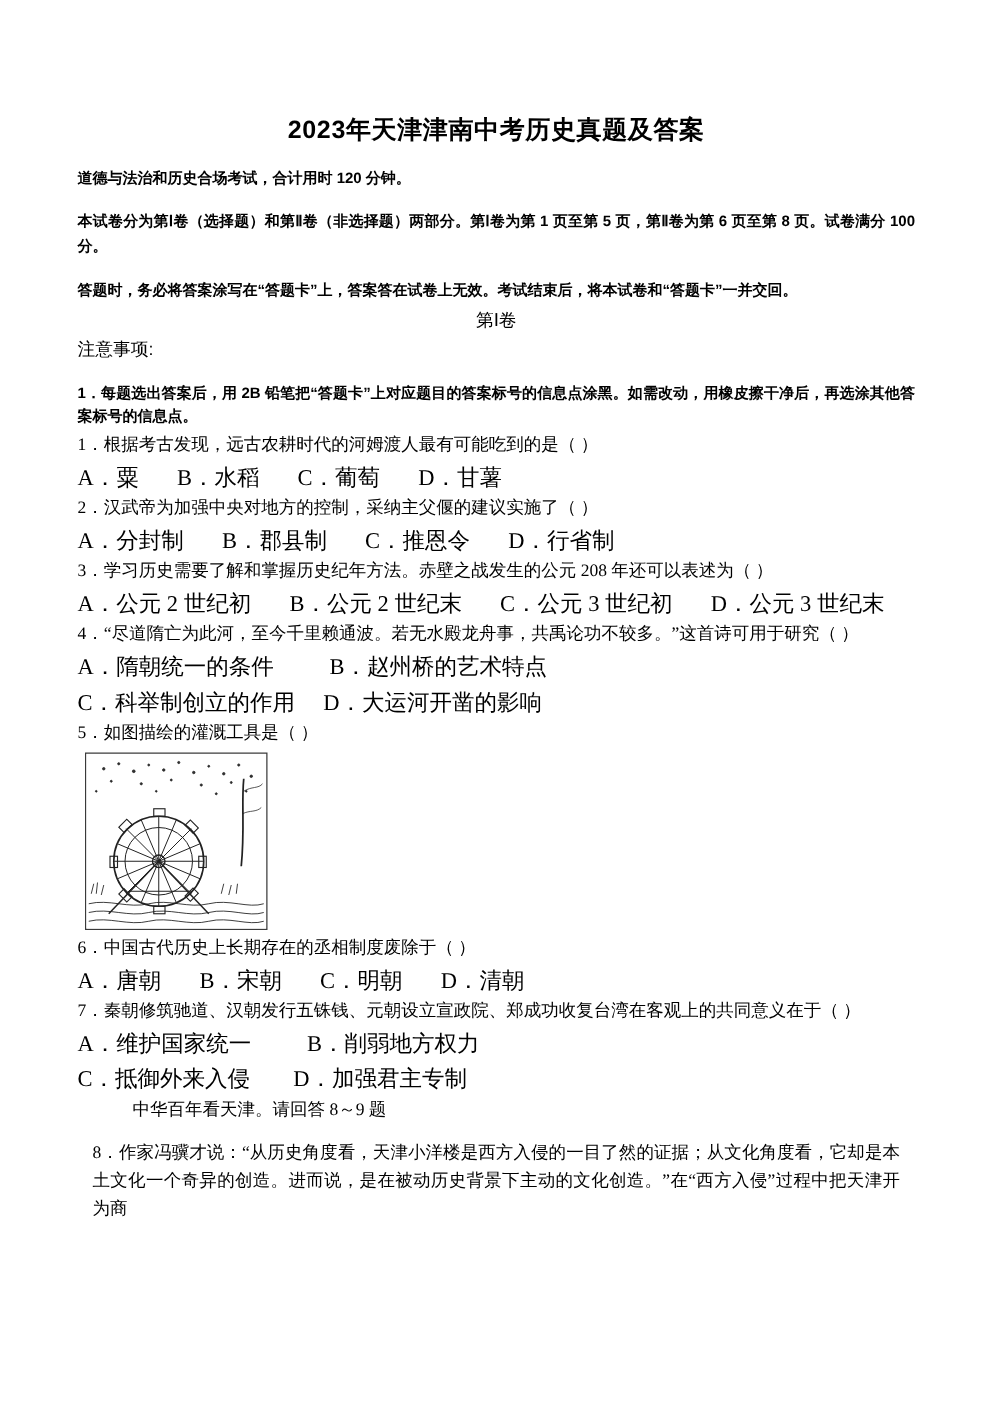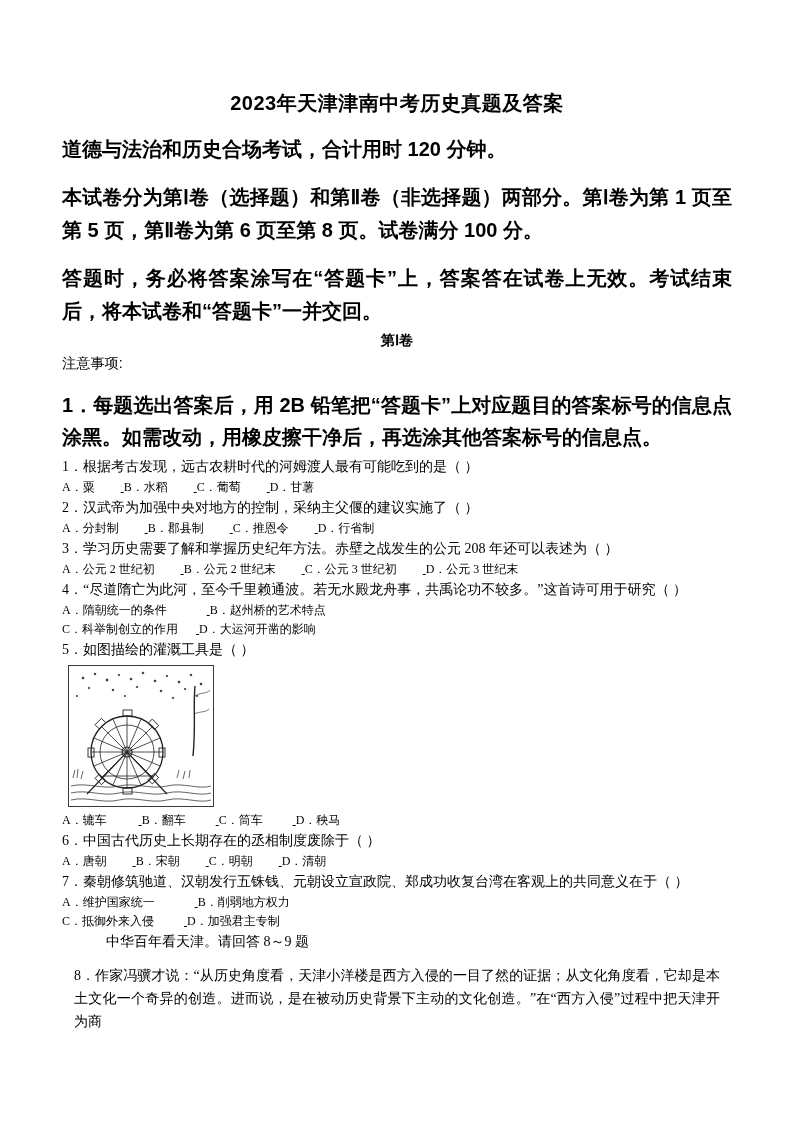--- a/index.html
+++ b/index.html
@@ -22,49 +22,48 @@
     text-align: center;
     font-family: "Liberation Sans", sans-serif;
     font-weight: bold;
     font-size: 20px;
     letter-spacing: 0.5px;
     margin: 18px 0 16px 0;
   }
   .bold-para {
     font-family: "Liberation Sans", sans-serif;
     font-weight: bold;
-    font-size: 20px;
+    font-size: 12px;
     line-height: 1.62;
     margin: 16px 0 2px 0;
     text-align: justify;
   }
   .center-head {
     text-align: center;
     font-family: "Liberation Sans", sans-serif;
-    font-weight: bold;
+    font-weight: normal;
     font-size: 14.2px;
     margin: 4px 0 4px 0;
   }
   .notice-head {
     font-family: "Liberation Sans", sans-serif;
     font-weight: normal;
     font-size: 14.2px;
     margin: 0 0 2px 0;
   }
   .q-line {
     font-size: 14px;
     line-height: 1.58;
     margin: 0;
     text-align: justify;
   }
   .q-opts {
-    font-size: 12px;
+    font-size: 18px;
     line-height: 1.58;
     margin: 0;
-    text-decoration: underline;
   }
   .q-opts span.opt {
     display: inline-block;
   }
   .opt-g1 { margin-right: 26px; }
   .sub-note {
     font-size: 14px;
     line-height: 1.58;
     margin: 0;
     padding-left: 44px;
@@ -212,26 +211,20 @@
               <path d="M8 112 L9 103"></path>
               <path d="M12 113 L14 105"></path>
             <path d="M108 112 L110 104"></path>
               <path d="M114 113 L116 105"></path>
               <path d="M120 112 L121 104"></path>
           </g>
         </g>
       </svg>
     </div>
   </div>
-  <p class="q-opts">
-    <span class="opt" style="margin-right:32px">A．辘车</span>
-    <span class="opt" style="margin-right:30px">B．翻车</span>
-    <span class="opt" style="margin-right:30px">C．筒车</span>
-    <span class="opt">D．秧马</span>
-  </p>
 
   <p class="q-line">6．中国古代历史上长期存在的丞相制度废除于（      ）</p>
   <p class="q-opts">
     <span class="opt opt-g1">A．唐朝</span>
     <span class="opt opt-g1">B．宋朝</span>
     <span class="opt opt-g1">C．明朝</span>
     <span class="opt">D．清朝</span>
   </p>
 
   <p class="q-line">7．秦朝修筑驰道、汉朝发行五铢钱、元朝设立宣政院、郑成功收复台湾在客观上的共同意义在于（      ）</p>

